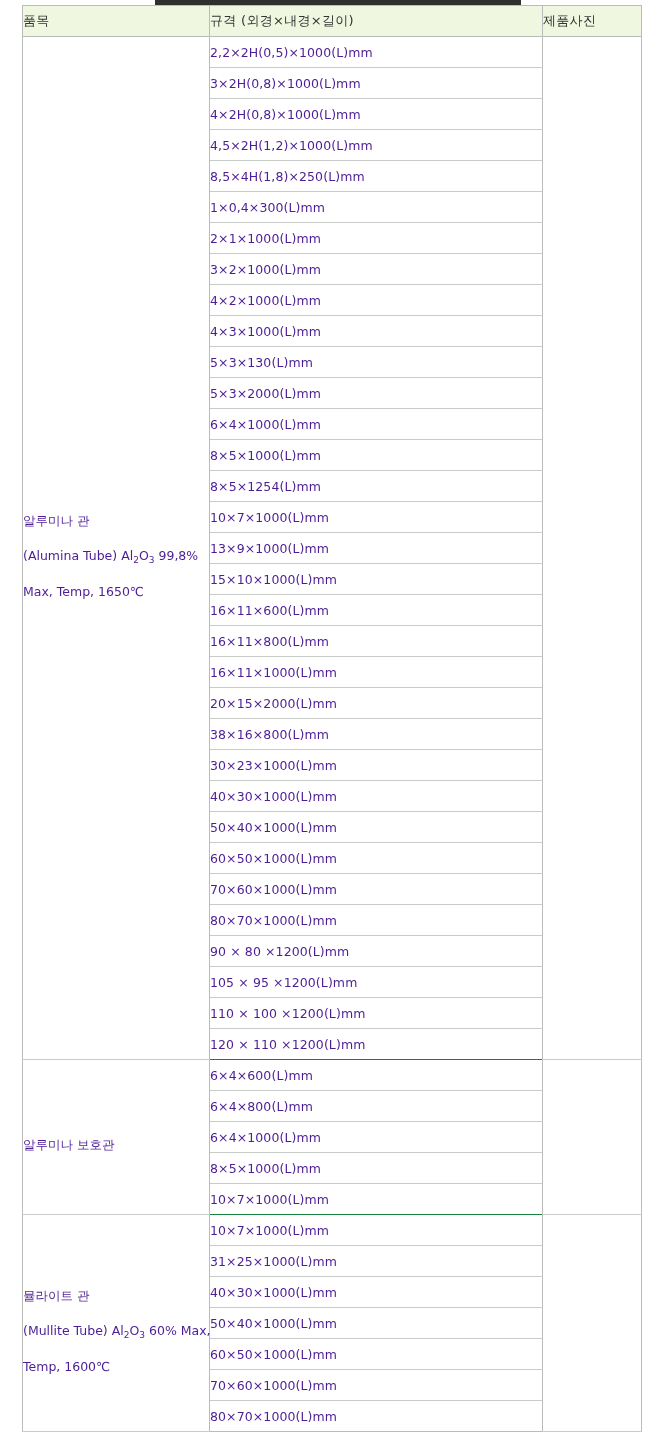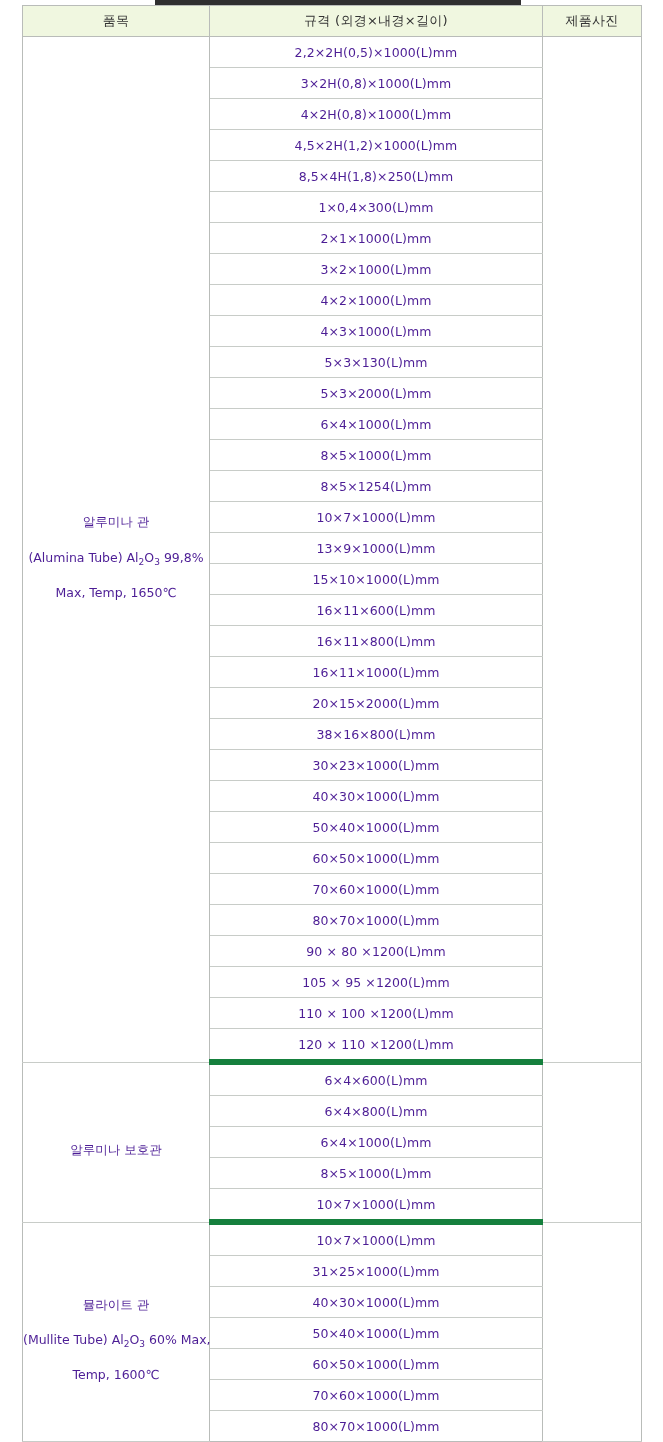--- a/index.html
+++ b/index.html
@@ -44,21 +44,21 @@
   table.spec col.c-item  { width: 187px; }
   table.spec col.c-spec  { width: 333px; }
   table.spec col.c-photo { width: 99px; }
 
   table.spec th,
   table.spec td {
     border-right: 1px solid #b9bcb9;
     border-bottom: 1px solid #c8ccc8;
     padding: 0;
     vertical-align: middle;
-    text-align: center;
+    text-align: left;
   }
 
   table.spec thead th {
     background: #f0f7e0;
     border-bottom: 1px solid #b9bcb9;
     height: 30px;
     font-weight: normal;
     font-size: 13px;
     color: #333333;
     letter-spacing: 0.3px;
@@ -82,21 +82,21 @@
     padding: 4px 6px;
   }
   td.item-cell .ln { display: block; white-space: nowrap; margin-top: 16px; }
 
   td.photo-cell { background: #ffffff; }
 
   
   table.spec tbody tr:last-child td { border-bottom: 1px solid #b9bcb9; }
 
   
-  tr.group-end > td { border-bottom: 6px solid #15803d; }
+  tr.group-end > td { border-bottom: 1px solid #15803d; }
 
   sub {
     font-size: 0.72em;
     vertical-align: -0.28em;
     line-height: 0;
   }
 </style>
 </head>
 <body>
 

